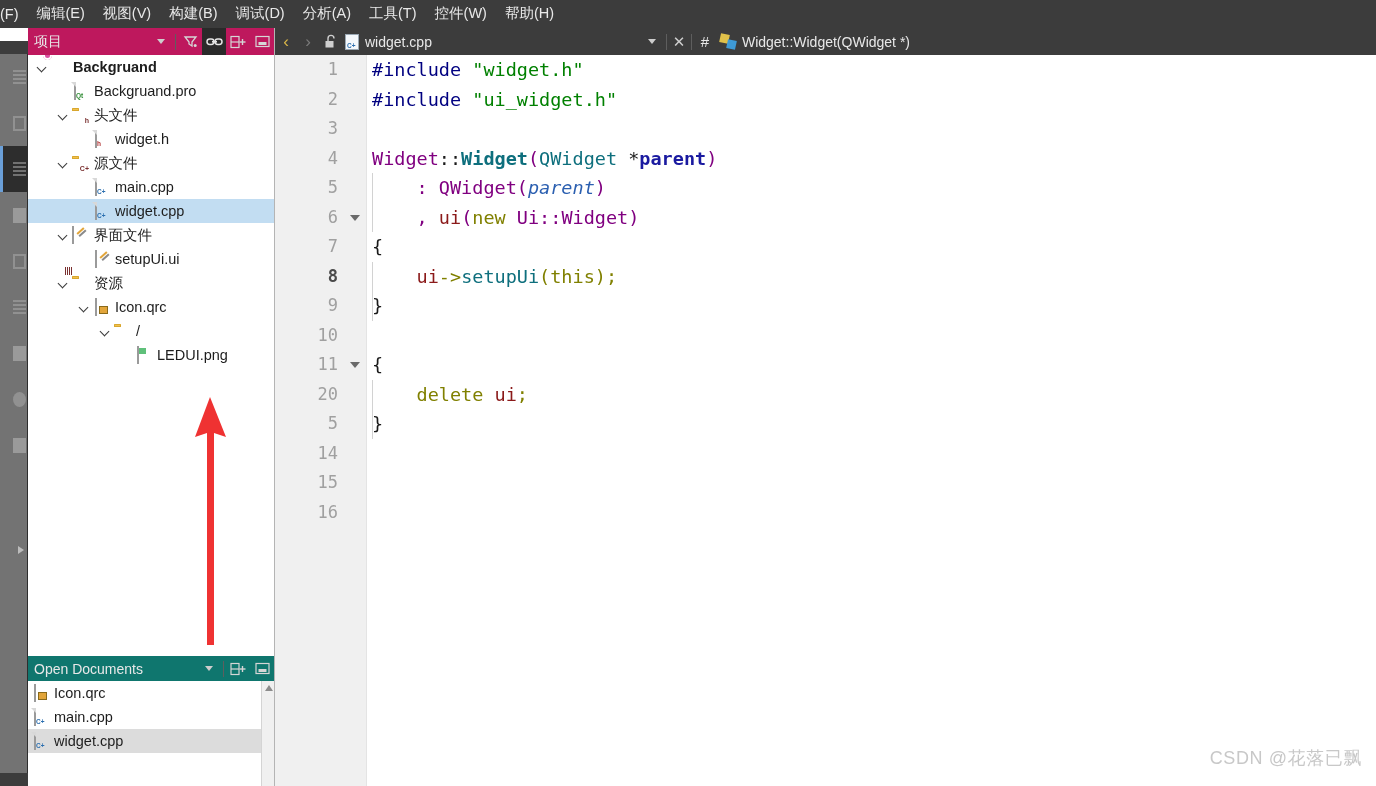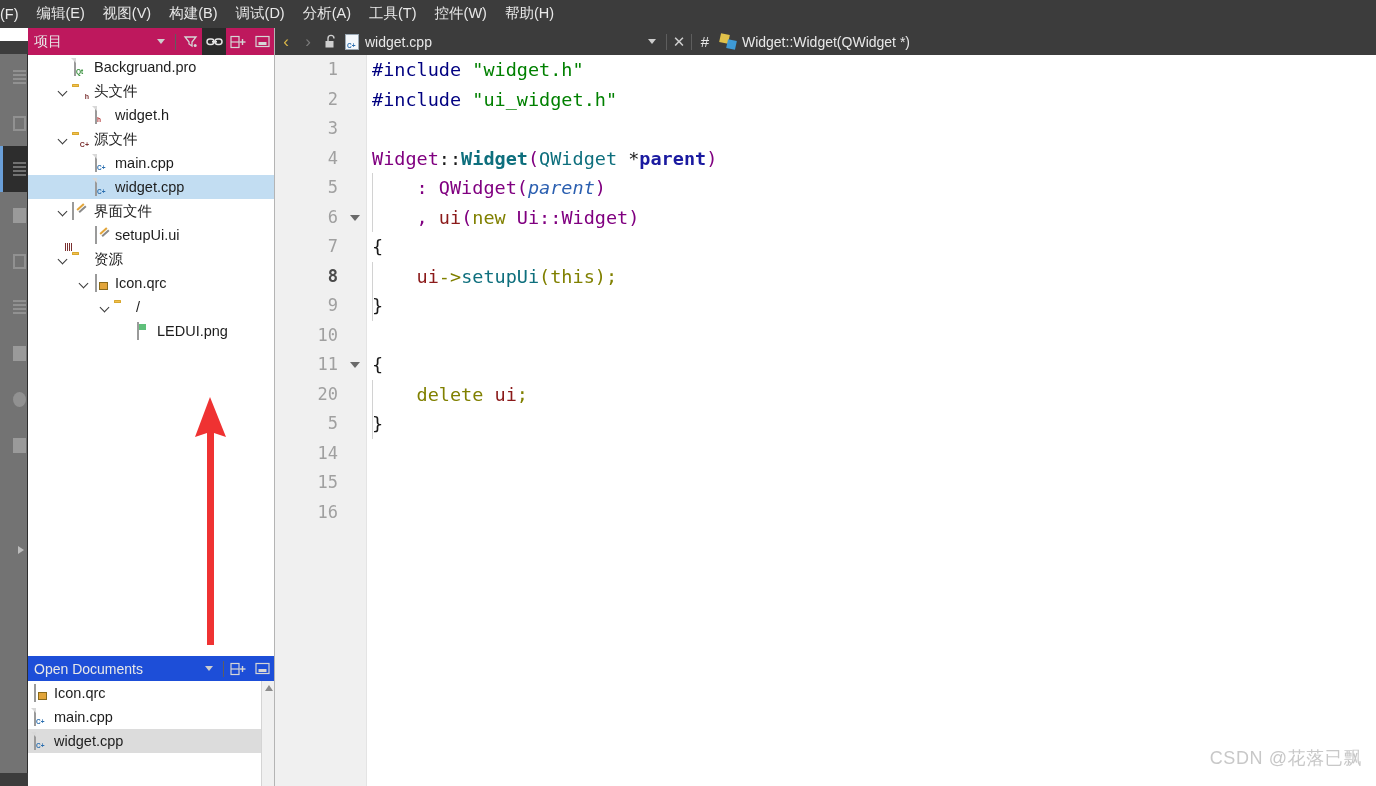--- a/index.html
+++ b/index.html
@@ -168,21 +168,21 @@
   .ico-res::after {
     content:""; position:absolute; right:0px; bottom:0px; width:7px; height:8px;
     background: repeating-linear-gradient(to right,#7a3030 0 1px,transparent 1px 2px);
   }
 
   
   .red-arrow { position: absolute; left: 150px; top: 340px; pointer-events: none; }
 
   
   .od-header {
-    height: 25px; background: #1d4ed8; color: #e8e8e8;
+    height: 25px; background: #0f766e; color: #e8e8e8;
     display: flex; align-items: center; font-size: 14px;
     padding-left: 6px; position: relative;
   }
   .od-tools { position: absolute; right: 0; top: 0; height: 25px; display:flex; align-items:center; }
   .od-list { position: relative; height: 105px; background:#fff; font-size: 14.5px; color:#1d1d1d; overflow:hidden; }
   .od-row { height: 24px; display:flex; align-items:center; padding-left:4px; }
   .od-row.selected { background:#dcdcdc; }
   .od-scroll {
     position:absolute; right:0; top:0; width:13px; height:105px; background:#f0f0f0;
     border-left:1px solid #d4d4d4;
@@ -369,20 +369,25 @@
           </svg>
         </div>
       </div>
     </div>
 
     <div class="tree" id="tree">
 
       <svg class="red-arrow" width="70" height="250" viewBox="0 0 70 250">
         <polygon points="32,2 48,42 36,38 36,250 29,250 29,38 17,42" fill="#ef3232"></polygon>
       </svg>
+    <div class="row" style="padding-left: 8px;">
+          <span class="chev"></span>
+          <span class="ico"><span class="ico-gear"></span></span>
+          <span class="row-label bold">Backgruand</span>
+        </div>
         <div class="row" style="padding-left: 29px;">
           <span class="chev empty"></span>
           <span class="ico"><span class="ico-file qt"><span class="badge">Qt</span></span></span>
           <span class="row-label">Backgruand.pro</span>
         </div>
         <div class="row" style="padding-left: 29px;">
           <span class="chev"></span>
           <span class="ico"><span class="ico-folder"><span class="tag">h</span></span></span>
           <span class="row-label">头文件</span>
         </div>

